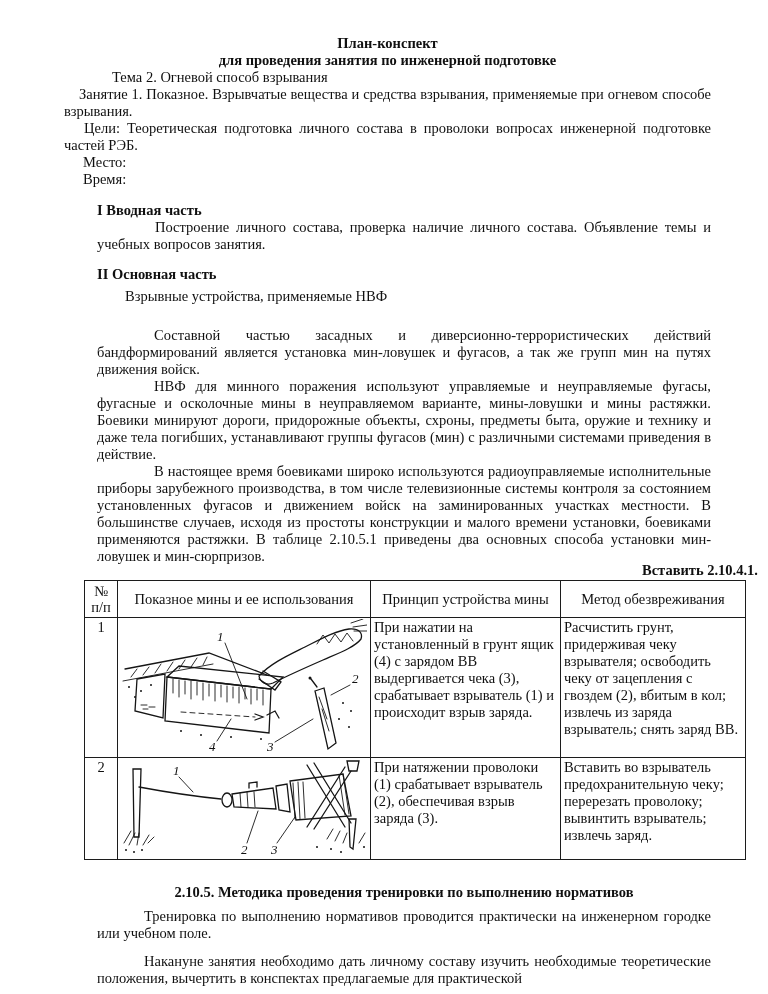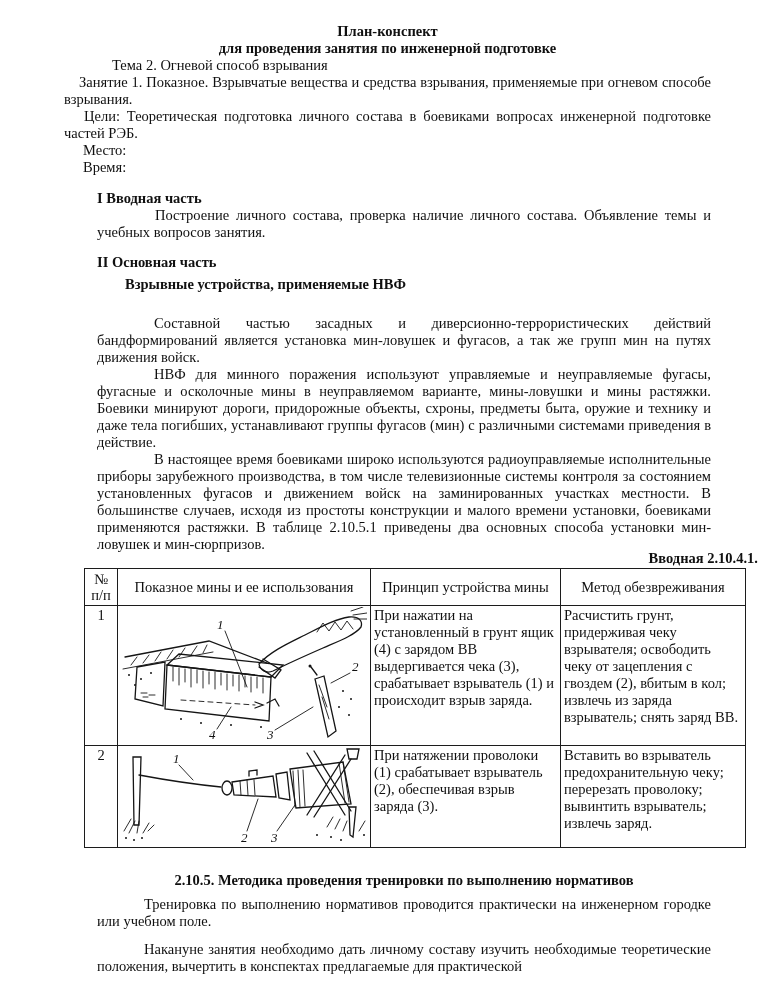--- a/index.html
+++ b/index.html
@@ -6,36 +6,36 @@
   body{
     width:768px;height:994px;
     color:#101010;
     font-family:"Liberation Serif","DejaVu Serif",serif;
     font-size:14.5px;line-height:17px;
     -webkit-font-smoothing:antialiased;
   }
   .page{
     box-sizing:border-box;
     width:768px;height:994px;
-    padding:23px 57px 0 64px;
+    padding:35px 57px 0 64px;
     overflow:hidden;
     position:relative;
     background:#fff;
   }
   p{margin:0;}
   .jt{text-align:justify;}
   .titles{text-align:center;font-weight:bold;}
   .t-tema{text-indent:48px;}
   .t-zan{text-indent:15px;}
   .t-celi{text-indent:20px;}
   .t-small{text-indent:19px;}
   .main{margin-left:33px;}
   .s1-title{margin-top:14px;font-weight:bold;}
   .s2-title{margin-top:13px;font-weight:bold;}
-  .sub-title{margin-top:5px;font-weight:bold;text-indent:28px;}
+  .sub-title{margin-top:5px;font-weight:normal;text-indent:28px;}
   .ind58{text-indent:58px;}
   .ind57{text-indent:57px;}
   .ind47{text-indent:47px;}
   .p1{margin-top:22px;}
   .tbl-label{
     width:674px;margin-left:-13px;margin-top:-3px;
     text-align:right;font-weight:bold;
   }
   table.mines{
     border-collapse:collapse;table-layout:fixed;
@@ -73,36 +73,36 @@
 
 <div class="page">
 
   <div class="titles">
     <p>План-конспект</p>
     <p>для проведения занятия по инженерной подготовке</p>
   </div>
 
   <p class="t-tema">Тема 2. Огневой способ взрывания</p>
   <p class="t-zan jt">Занятие 1. Показное. Взрывчатые вещества и средства взрывания, применяемые при огневом способе взрывания.</p>
-  <p class="t-celi jt">Цели: Теоретическая подготовка личного состава в боевиками вопросах инженерной подготовке частей РЭБ.</p>
+  <p class="t-celi jt">Цели: Теоретическая подготовка личного состава в проволоки вопросах инженерной подготовке частей РЭБ.</p>
   <p class="t-small">Место:</p>
   <p class="t-small">Время:</p>
 
   <div class="main">
     <p class="s1-title">I Вводная часть</p>
     <p class="jt ind58">Построение личного состава, проверка наличие личного состава. Объявление темы и учебных вопросов занятия.</p>
 
     <p class="s2-title">II Основная часть</p>
     <p class="sub-title">Взрывные устройства, применяемые НВФ</p>
 
     <p class="jt ind57 p1">Составной частью засадных и диверсионно-террористических действий бандформирований является установка мин-ловушек и фугасов, а так же групп мин на путях движения войск.</p>
     <p class="jt ind57">НВФ для минного поражения используют управляемые и неуправляемые фугасы, фугасные и осколочные мины в неуправляемом варианте, мины-ловушки и мины растяжки. Боевики минируют дороги, придорожные объекты, схроны, предметы быта, оружие и технику и даже тела погибших, устанавливают группы фугасов (мин) с различными системами приведения в действие.</p>
     <p class="jt ind57">В настоящее время боевиками широко используются радиоуправляемые исполнительные приборы зарубежного производства, в том числе телевизионные системы контроля за состоянием установленных фугасов и движением войск на заминированных участках местности. В большинстве случаев, исходя из простоты конструкции и малого времени установки, боевиками применяются растяжки. В таблице 2.10.5.1 приведены два основных способа установки мин-ловушек и мин-сюрпризов.</p>
 
-    <div class="tbl-label">Вводная 2.10.4.1.</div>
+    <div class="tbl-label">Вставить 2.10.4.1.</div>
 
     <table class="mines">
       <colgroup>
         <col style="width:33px">
           <col style="width:253px">
           <col style="width:190px">
           <col style="width:185px">
       </colgroup>
       <tbody>
           <tr>

